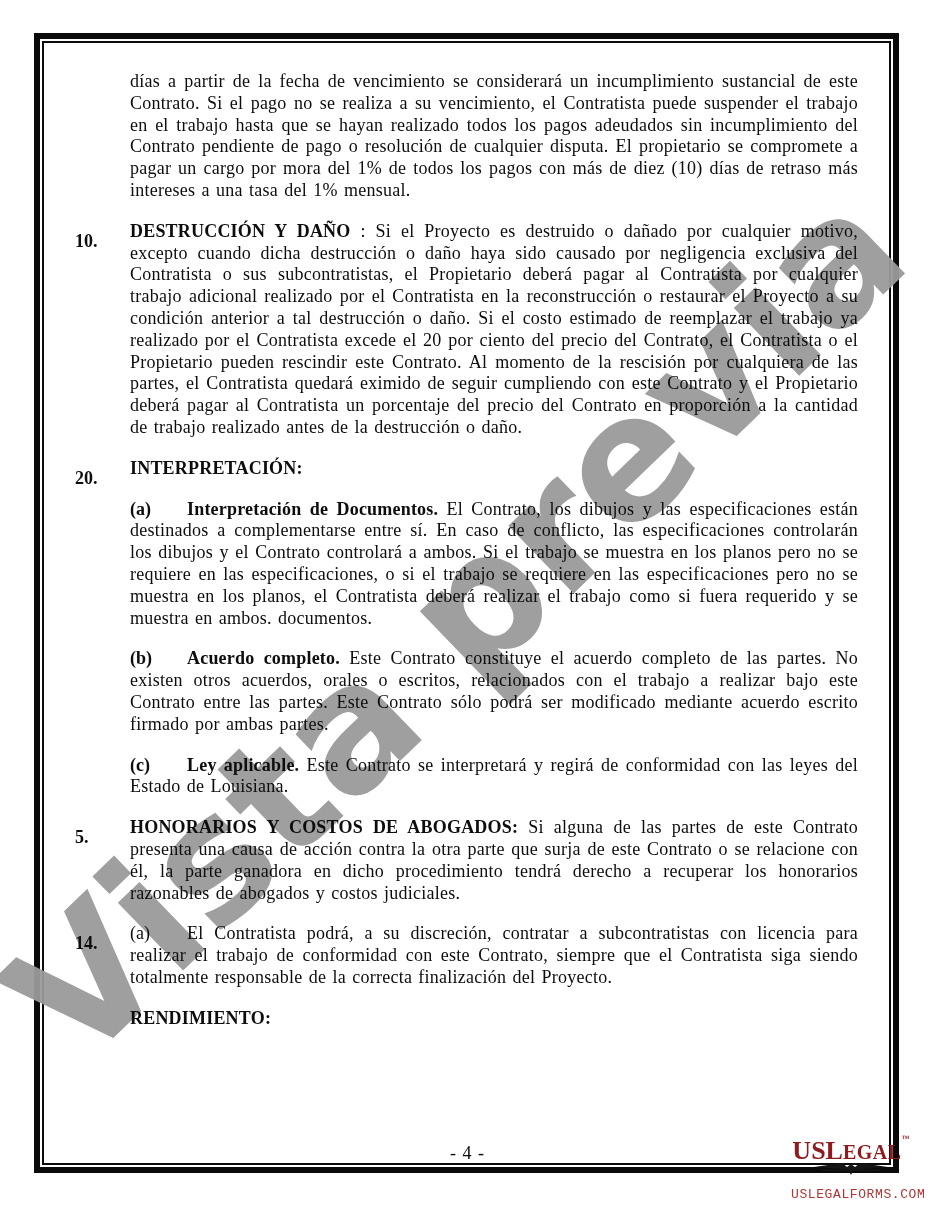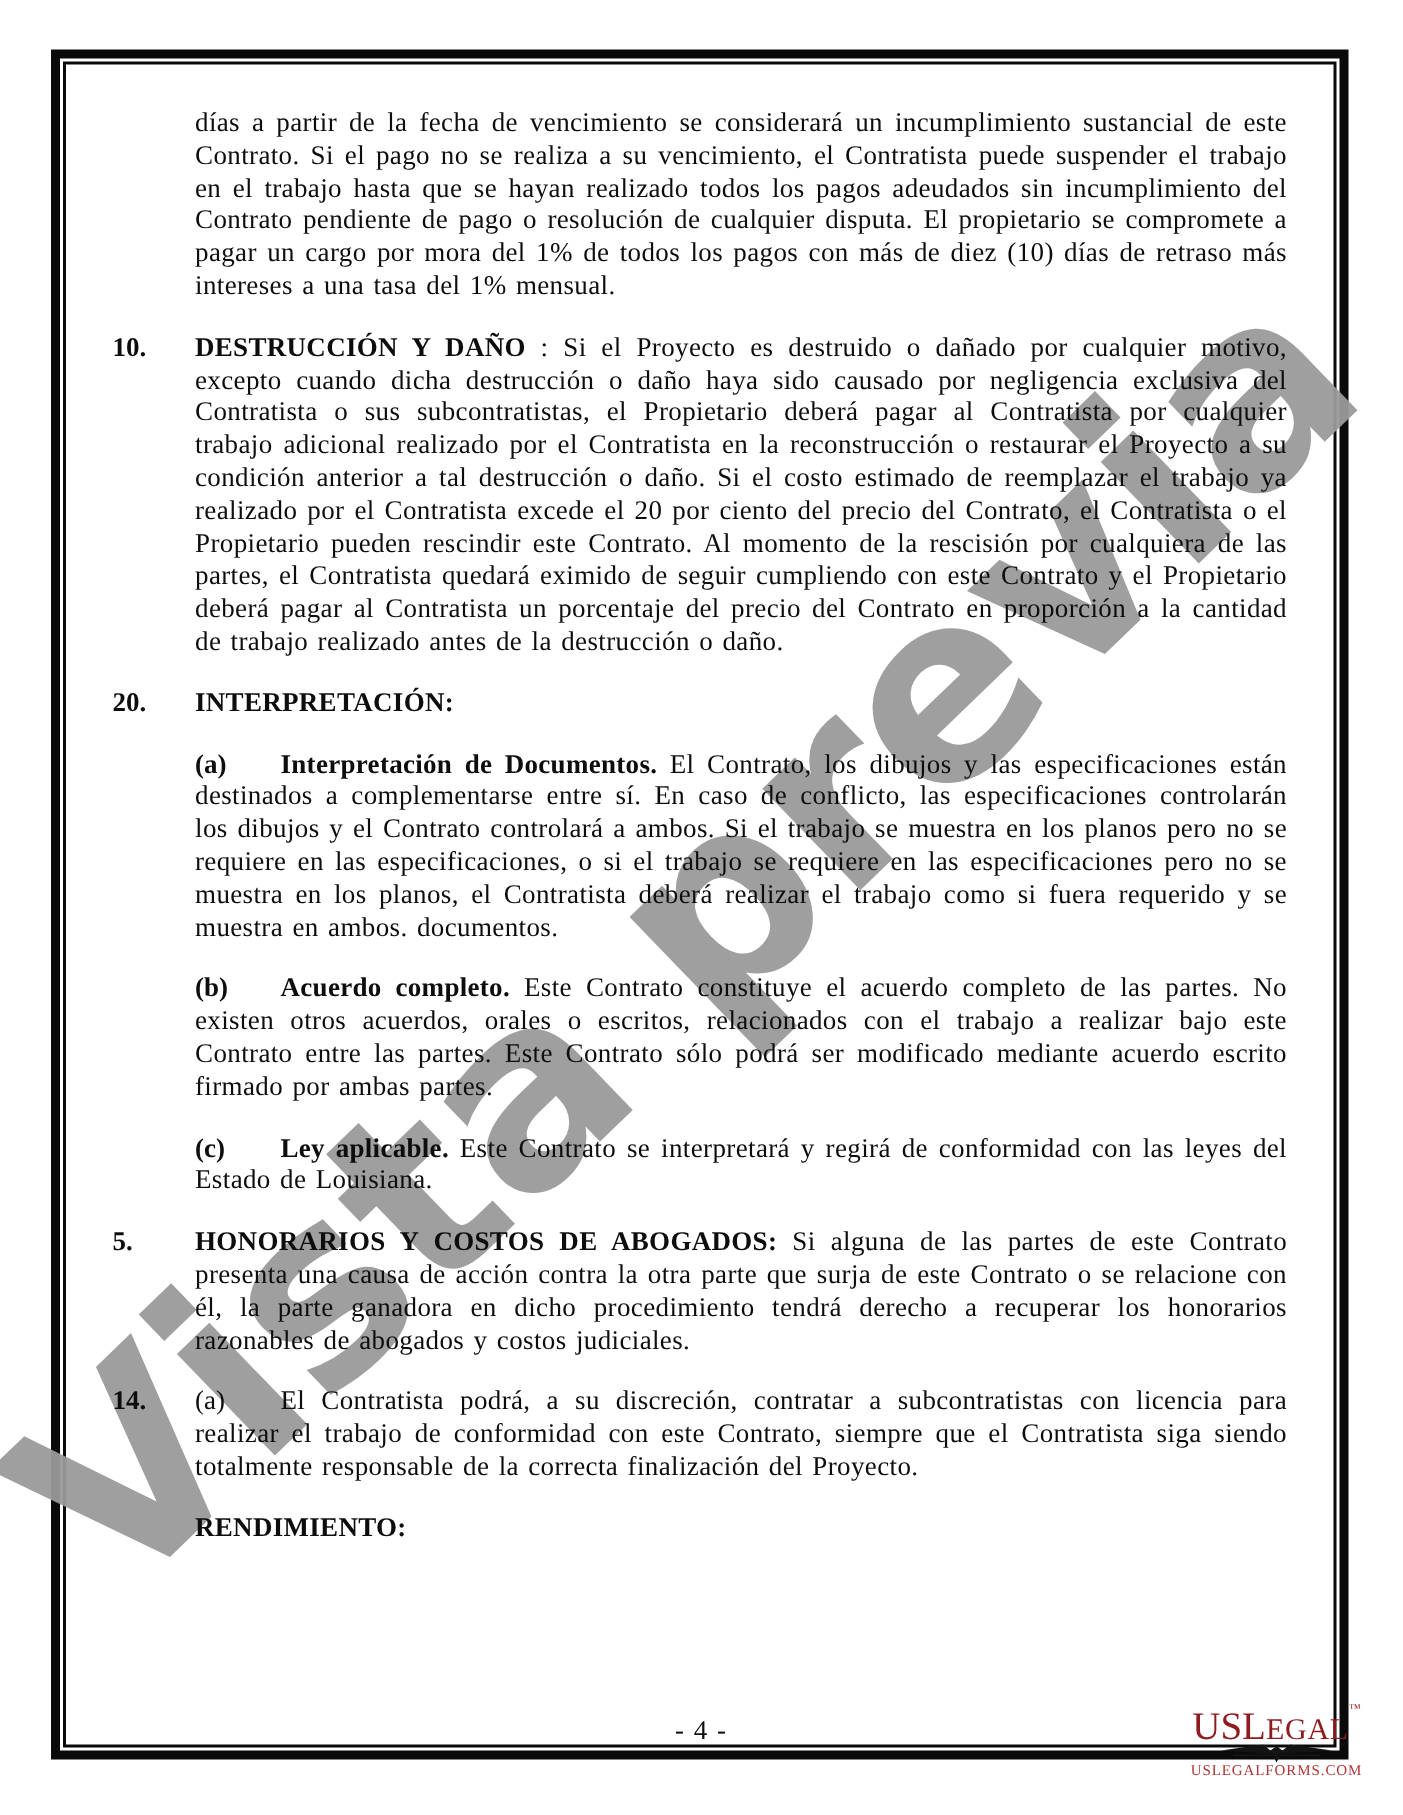--- a/index.html
+++ b/index.html
@@ -31,45 +31,45 @@
     color:var(--watermark-gray);opacity:.95;pointer-events:none;
   }
   
   .content{
     position:absolute;left:130px;top:71px;width:728px;z-index:2;
     font-size:18px;line-height:21.8px;text-align:justify;
     letter-spacing:.25px;word-spacing:1.5px;hyphens:none;
   }
   .para{margin:0 0 19px 0;}
   .item{position:relative;}
-  .num{position:absolute;left:-55px;top:0;font-weight:bold;letter-spacing:0;}
+  .num{position:absolute;left:-55px;top:10px;font-weight:bold;letter-spacing:0;}
   .sub-label{display:inline-block;width:57px;letter-spacing:0;}
   .sub-label.bold{font-weight:bold;}
   b{letter-spacing:.2px;}
   
   .page-number{
     position:absolute;left:0;top:1143px;width:935px;text-align:center;
     font-size:18px;z-index:2;letter-spacing:1px;
   }
   
   .logo{
     position:absolute;left:791px;top:1135px;width:120px;z-index:3;
     text-align:center;line-height:1;
   }
   .logo-text{
-    font-family:"Liberation Serif",serif;font-weight:normal;
+    font-family:"Liberation Serif",serif;font-weight:bold;
     color:var(--brand-red);white-space:nowrap;
   }
   .logo-text .lg{font-size:26px;}
   .logo-text .sm{font-size:20px;letter-spacing:.5px;}
   .logo-text .tm{font-size:8px;vertical-align:18px;letter-spacing:0;}
   .logo-eagle{display:block;margin:-1px auto 0 auto;}
   .logo-site{
-    font-family:Liberation Serif, serif;font-size:10px;
-    color:var(--brand-red-light);letter-spacing:.6px;margin-top:0;
+    font-family:Liberation Mono, monospace;font-size:13px;
+    color:var(--brand-red-light);letter-spacing:.6px;margin-top:12px;
     white-space:nowrap;
   }
 </style>
 </head>
 <body>
 
 <div class="watermark">Vista previa</div>
 
 <div class="frame-outer">
   <div class="frame-inner"></div>

